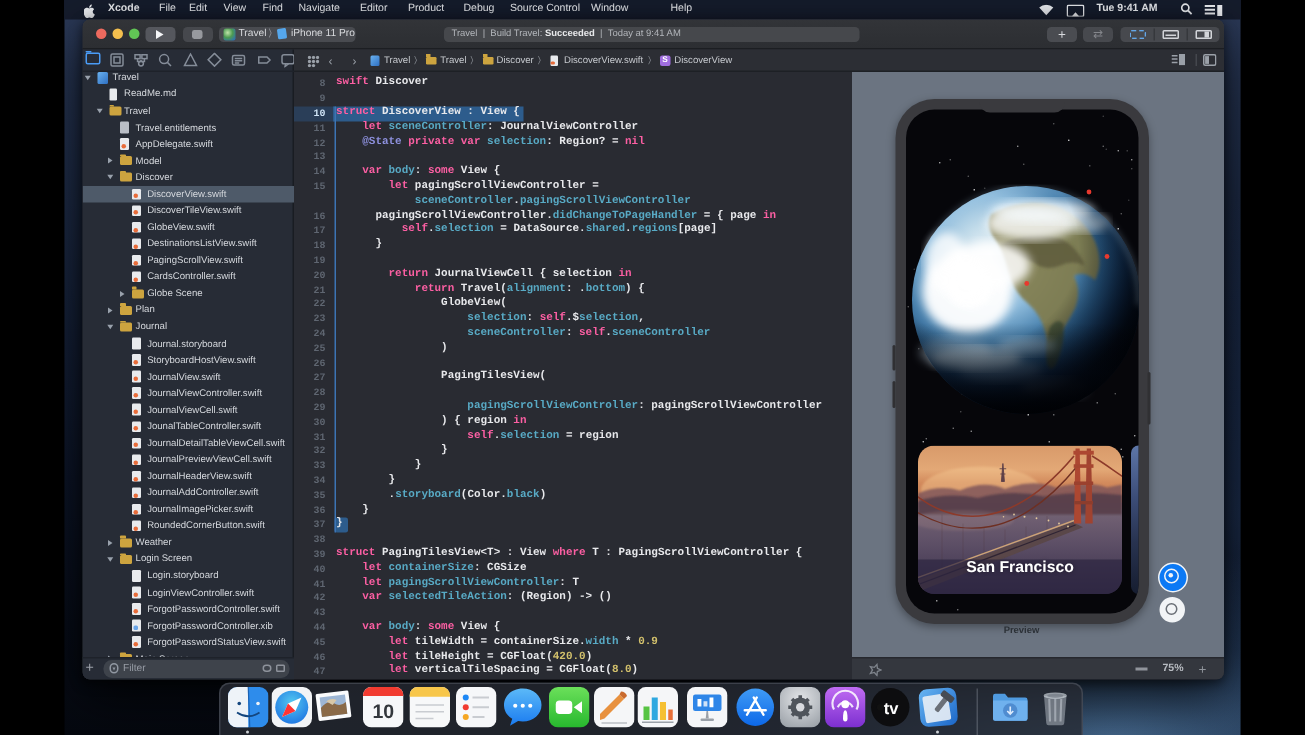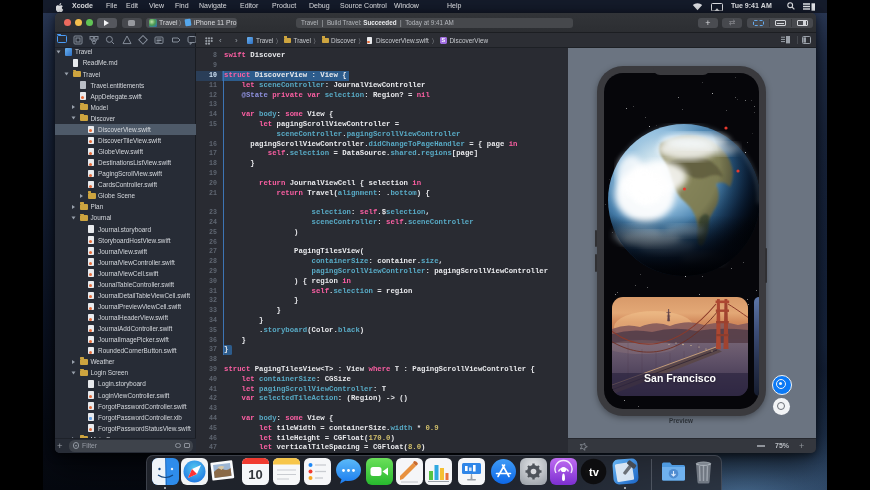--- a/index.html
+++ b/index.html
@@ -426,20 +426,24 @@
 <span class="num" style="color:#5f6671">19</span>
 </div>
 <div class="crow" style="top:131.3px">
 <span class="num" style="color:#5f6671">20</span>
 <span class="txt"><span class="w">        </span><span class="k">return </span><span class="w">JournalViewCell</span><span class="w"> { selection </span><span class="k">in</span></span>
 </div>
 <div class="crow" style="top:141.10000000000002px">
 <span class="num" style="color:#5f6671">21</span>
 <span class="txt"><span class="w">            </span><span class="k">return </span><span class="w">Travel(</span><span class="c">alignment</span><span class="w">: .</span><span class="c">bottom</span><span class="w">) {</span></span>
 </div>
+<div class="crow" style="top:150.9px">
+<span class="num" style="color:#5f6671">22</span>
+<span class="txt"><span class="w">                GlobeView(</span></span>
+</div>
 <div class="crow" style="top:160.70000000000002px">
 <span class="num" style="color:#5f6671">23</span>
 <span class="txt"><span class="w">                    </span><span class="c">selection</span><span class="w">: </span><span class="k">self</span><span class="w">.$</span><span class="c">selection</span><span class="w">,</span></span>
 </div>
 <div class="crow" style="top:170.50000000000003px">
 <span class="num" style="color:#5f6671">24</span>
 <span class="txt"><span class="w">                    </span><span class="c">sceneController</span><span class="w">: </span><span class="k">self</span><span class="w">.</span><span class="c">sceneController</span></span>
 </div>
 <div class="crow" style="top:180.3px">
 <span class="num" style="color:#5f6671">25</span>
@@ -447,21 +451,20 @@
 </div>
 <div class="crow" style="top:190.10000000000002px">
 <span class="num" style="color:#5f6671">26</span>
 </div>
 <div class="crow" style="top:199.9px">
 <span class="num" style="color:#5f6671">27</span>
 <span class="txt"><span class="w">                PagingTilesView(</span></span>
 </div>
 <div class="crow" style="top:209.70000000000002px">
 <span class="num" style="color:#5f6671">28</span>
-<span class="txt"><span class="w">                    </span><span class="c">containerSize</span><span class="w">: container.</span><span class="c">size</span><span class="w">,</span></span>
 </div>
 <div class="crow" style="top:219.50000000000003px">
 <span class="num" style="color:#5f6671">29</span>
 <span class="txt"><span class="w">                    </span><span class="c">pagingScrollViewController</span><span class="w">: pagingScrollViewController</span></span>
 </div>
 <div class="crow" style="top:229.3px">
 <span class="num" style="color:#5f6671">30</span>
 <span class="txt"><span class="w">                ) { region </span><span class="k">in</span></span>
 </div>
 <div class="crow" style="top:239.10000000000002px">
@@ -518,21 +521,21 @@
 <div class="crow" style="top:366.5px">
 <span class="num" style="color:#5f6671">44</span>
 <span class="txt"><span class="w">    </span><span class="k">var </span><span class="c">body</span><span class="w">: </span><span class="k">some </span><span class="w">View {</span></span>
 </div>
 <div class="crow" style="top:376.3px">
 <span class="num" style="color:#5f6671">45</span>
 <span class="txt"><span class="w">        </span><span class="k">let </span><span class="w">tileWidth = containerSize.</span><span class="c">width</span><span class="w"> * </span><span class="y">0.9</span></span>
 </div>
 <div class="crow" style="top:386.1px">
 <span class="num" style="color:#5f6671">46</span>
-<span class="txt"><span class="w">        </span><span class="k">let </span><span class="w">tileHeight = CGFloat(</span><span class="y">170.0</span><span class="w">)</span></span>
+<span class="txt"><span class="w">        </span><span class="k">let </span><span class="w">tileHeight = CGFloat(</span><span class="y">420.0</span><span class="w">)</span></span>
 </div>
 <div class="crow" style="top:395.9px">
 <span class="num" style="color:#5f6671">47</span>
 <span class="txt"><span class="w">        </span><span class="k">let </span><span class="w">verticalTileSpacing = CGFloat(</span><span class="y">8.0</span><span class="w">)</span></span>
 </div>
 <div style="position:absolute;left:26.6px;top:23.5px;width:1.7px;height:284px;background:#3c74b4"></div>
 </div>
 <div class="a" id="canvas">
 <div id="phone">
 <div style="position:absolute;left:-1.5px;top:164px;width:2px;height:17px;background:#303033;border-radius:1px"></div>

